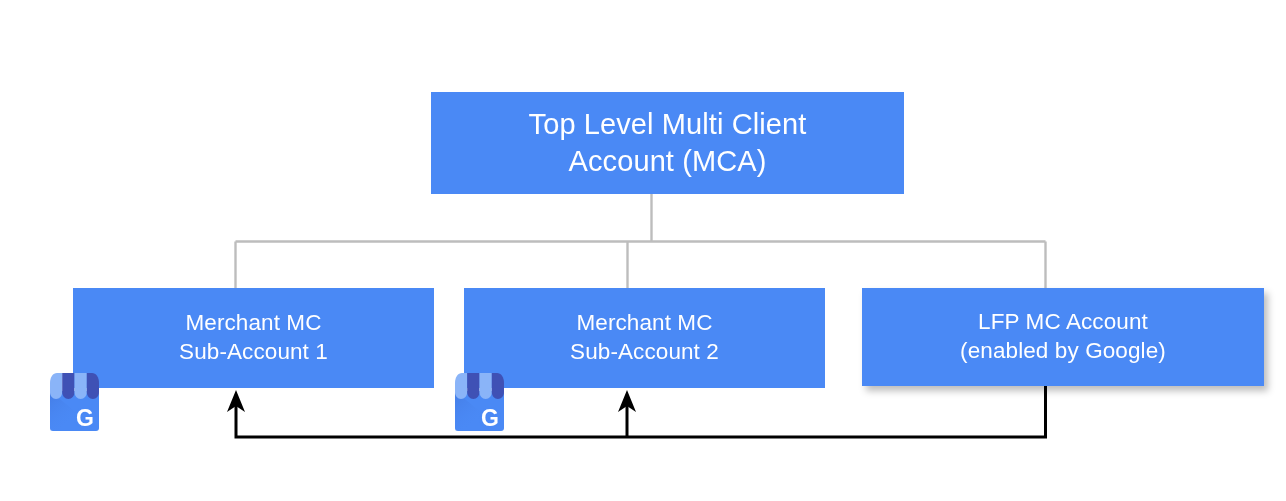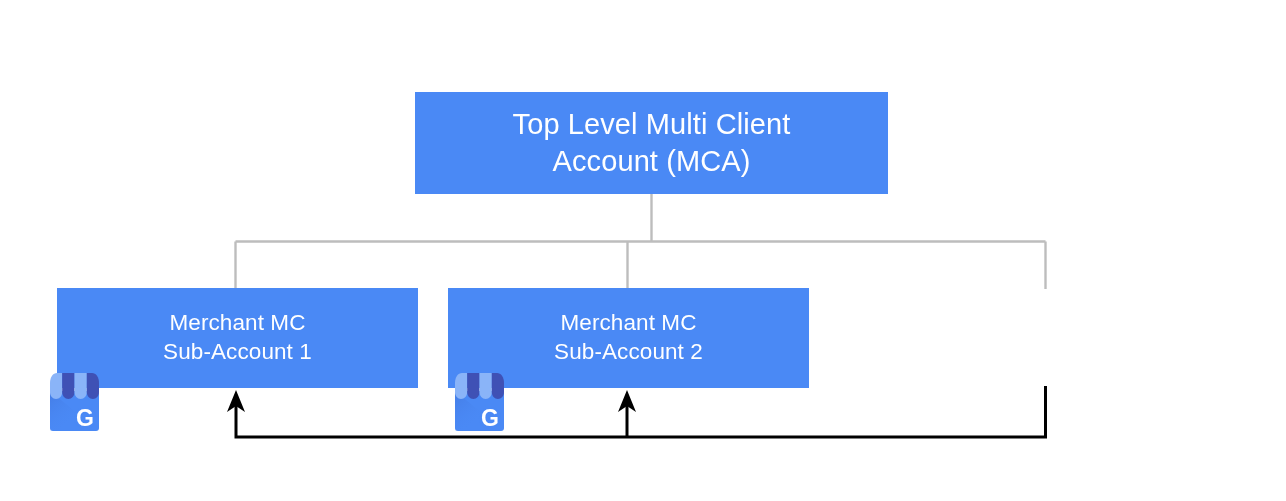--- a/index.html
+++ b/index.html
@@ -31,20 +31,21 @@
     position: absolute;
     box-sizing: border-box;
     background: #4a89f5;
     color: #ffffff;
     display: flex;
     align-items: center;
     justify-content: center;
     text-align: center;
     line-height: 1.28;
     letter-spacing: 0.1px;
+    margin-left: 16px;
   }
   .node .node-text {
     display: block;
     white-space: pre-line;
   }
   #node-mca {
     left: 415px;
     top: 92px;
     width: 473px;
     height: 102px;
@@ -113,20 +114,24 @@
   <div class="node" id="node-sub1">
     <span class="node-text">Merchant MC
 Sub-Account 1</span>
   </div>
 
   <div class="node" id="node-sub2">
     <span class="node-text">Merchant MC
 Sub-Account 2</span>
   </div>
 
+  <div class="node" id="node-lfp">
+    <span class="node-text">LFP MC Account
+(enabled by Google)</span>
+  </div>
 
   <svg class="gmb-icon" id="gmb-icon-1" viewBox="0 0 72 72" xmlns="http://www.w3.org/2000/svg">
     <defs>
       <linearGradient id="gmbShade1" x1="0" y1="0" x2="1" y2="1">
         <stop offset="0" stop-color="#3f72d8" stop-opacity="0.55"></stop>
         <stop offset="0.62" stop-color="#4a89f5" stop-opacity="0"></stop>
       </linearGradient>
     </defs>
     <rect x="9" y="28" width="49" height="40" rx="3" fill="#4a89f5"></rect>
     <path d="M 9 28 L 58 68 L 9 68 Z" fill="url(#gmbShade1)"></path>

